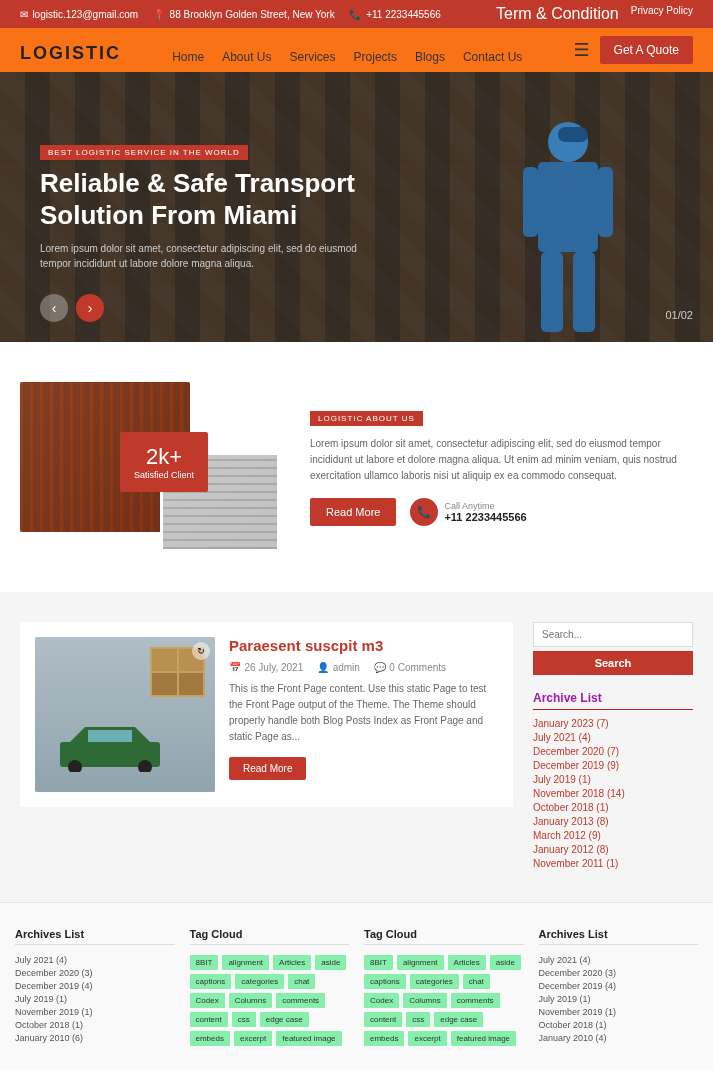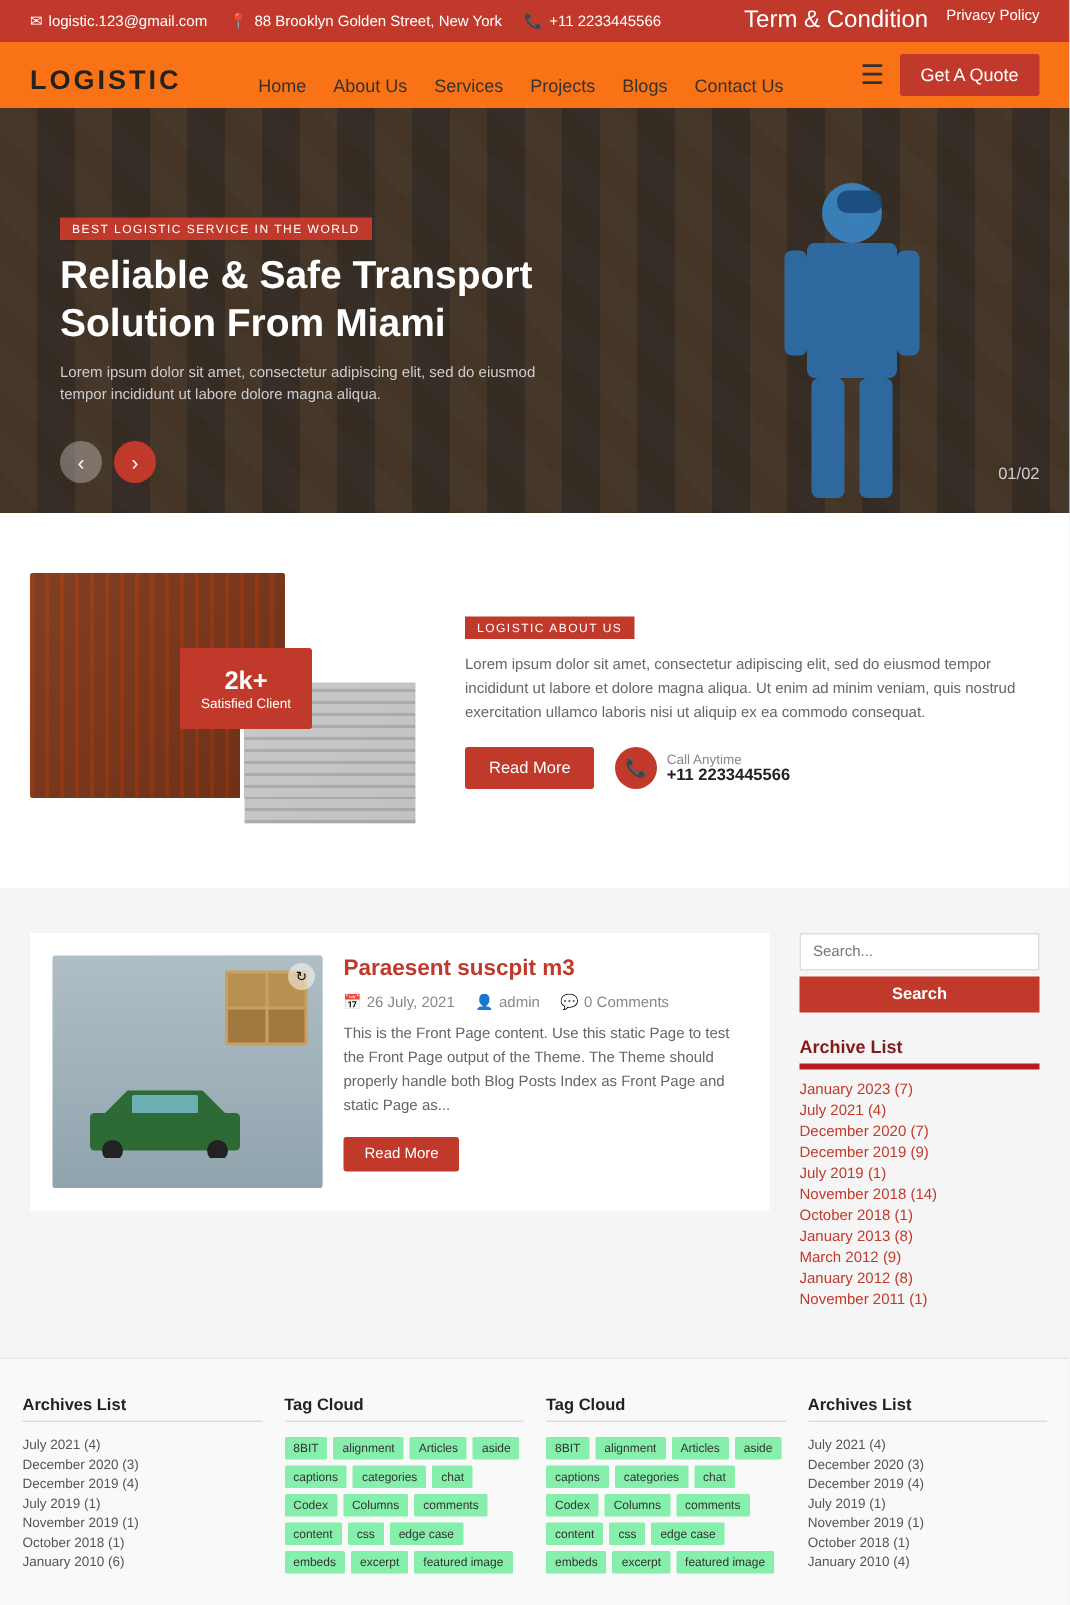--- a/index.html
+++ b/index.html
@@ -142,21 +142,21 @@
     .about-badge {
       position: absolute;
       left: 100px; top: 50px;
       background: #c0392b;
       color: #fff;
       padding: 12px 14px;
       border-radius: 2px;
       text-align: center;
       z-index: 2;
     }
-    .about-badge .big { font-size: 17px; font-weight: bold; }
+    .about-badge .big { font-size: 22px; font-weight: normal; }
     .about-badge .small { font-size: 9px; }
     .about-text { flex: 1; }
     .about-tag {
       background: #c0392b;
       color: #fff;
       font-size: 8px;
       padding: 3px 8px;
       display: inline-block;
       margin-bottom: 10px;
       letter-spacing: 1px;
@@ -236,21 +236,21 @@
     .search-btn {
       background: #c0392b;
       color: #fff;
       border: none;
       padding: 6px 0;
       width: 100%;
       font-size: 11px;
       cursor: pointer;
       font-weight: bold;
     }
-    .sidebar-section-title { font-size: 12px; font-weight: bold; color: #7f1d1d; margin-bottom: 8px; border-bottom: 4px solid #b91c1c; padding-bottom: 4px; }
+    .sidebar-section-title { font-size: 12px; font-weight: bold; color: #a21caf; margin-bottom: 8px; border-bottom: 1px solid #b91c1c; padding-bottom: 4px; }
     .archive-list { list-style: none; }
     .archive-list li { font-size: 10px; margin-bottom: 3px; }
     .archive-list li a { color: #c0392b; text-decoration: none; }
 
     
     .footer-section {
       background: #f9f9f9;
       padding: 25px 15px;
       border-top: 1px solid #e5e5e5;
     }

